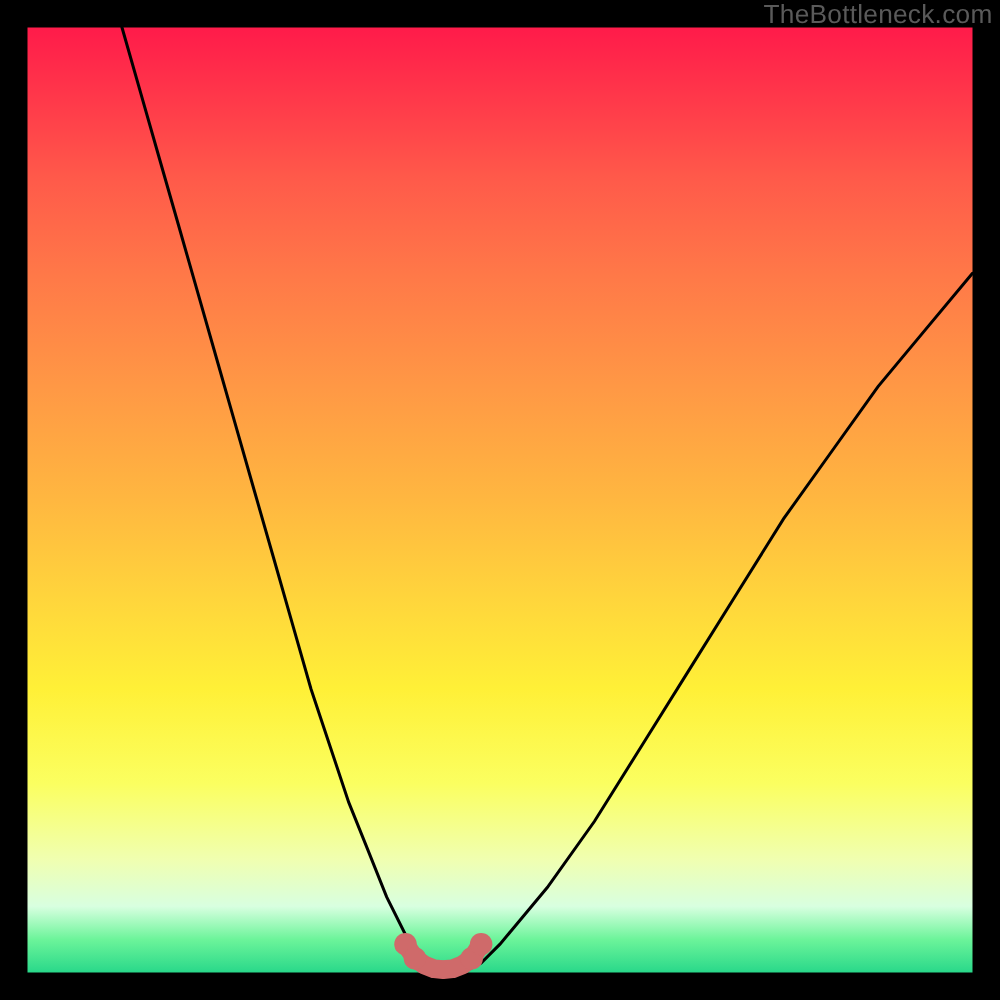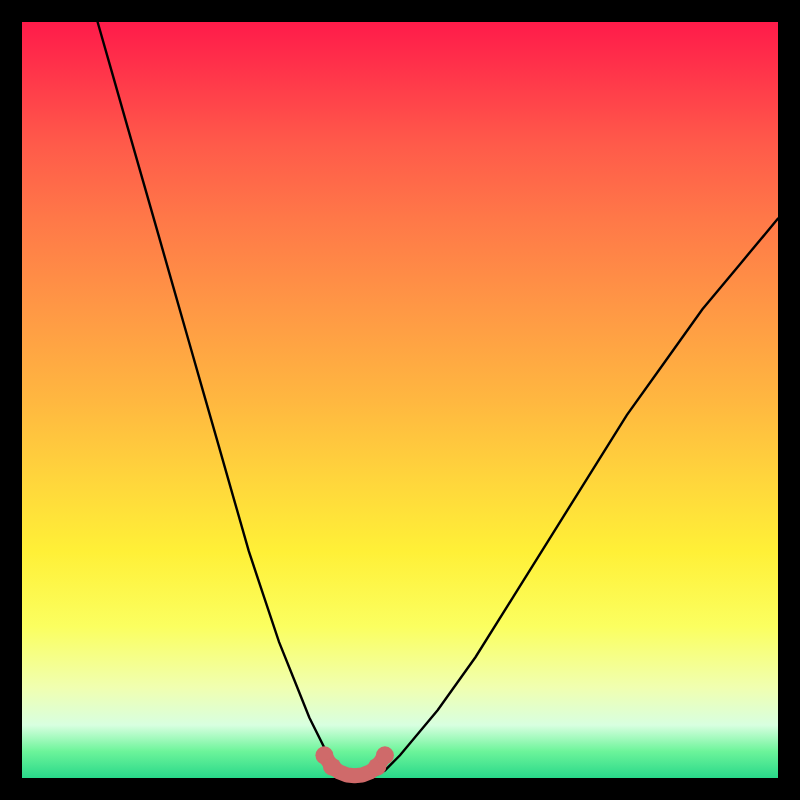--- a/index.html
+++ b/index.html
@@ -67,13 +67,14 @@
       <path id="main-curve" fill="none" stroke="#000" stroke-width="2.4" stroke-linecap="round" d="M75.6 0.0 L90.7 52.9 L105.8 105.8 L121.0 158.8 L136.1 211.7 L151.2 264.6 L166.3 317.5 L181.4 370.4 L196.6 423.4 L211.7 476.3 L226.8 529.2 L241.9 574.6 L257.0 619.9 L272.2 657.7 L287.3 695.5 L302.4 725.8 L317.5 748.4 L332.6 756.0 L347.8 756.0 L362.9 748.4 L378.0 733.3 L415.8 688.0 L453.6 635.0 L491.4 574.6 L529.2 514.1 L567.0 453.6 L604.8 393.1 L642.6 340.2 L680.4 287.3 L718.2 241.9 L756.0 196.6 "></path>
       <path id="valley-curve" fill="none" stroke="#cf6a6a" stroke-width="15" stroke-linecap="round" stroke-linejoin="round" d="M302.4 733.3 L310.0 744.7 L317.5 750.0 L325.1 753.0 L332.6 753.7 L340.2 753.0 L347.8 750.0 L355.3 744.7 L362.9 733.3 "></path>
       <g id="valley-dots">
           <circle cx="302.4" cy="733.3" r="9" fill="#cf6a6a"></circle>
           <circle cx="310.0" cy="744.7" r="9" fill="#cf6a6a"></circle>
           <circle cx="355.3" cy="744.7" r="9" fill="#cf6a6a"></circle>
           <circle cx="362.9" cy="733.3" r="9" fill="#cf6a6a"></circle>
         </g>
     </svg>
   </div>
+  <div class="watermark">TheBottleneck.com</div>
 </div>
 
 </body></html>

